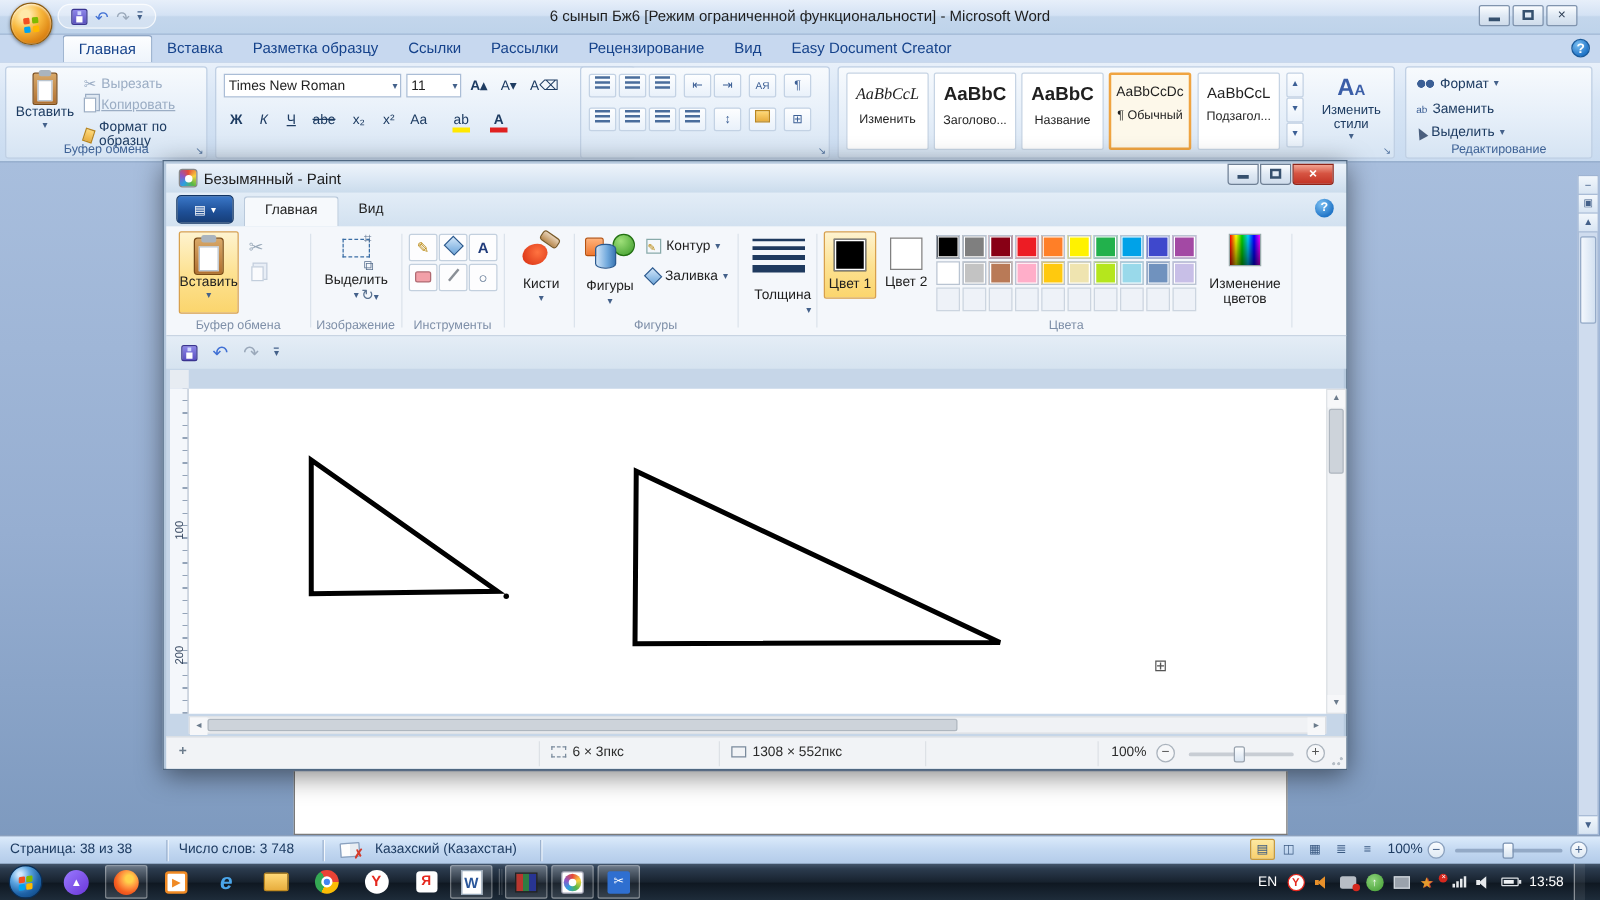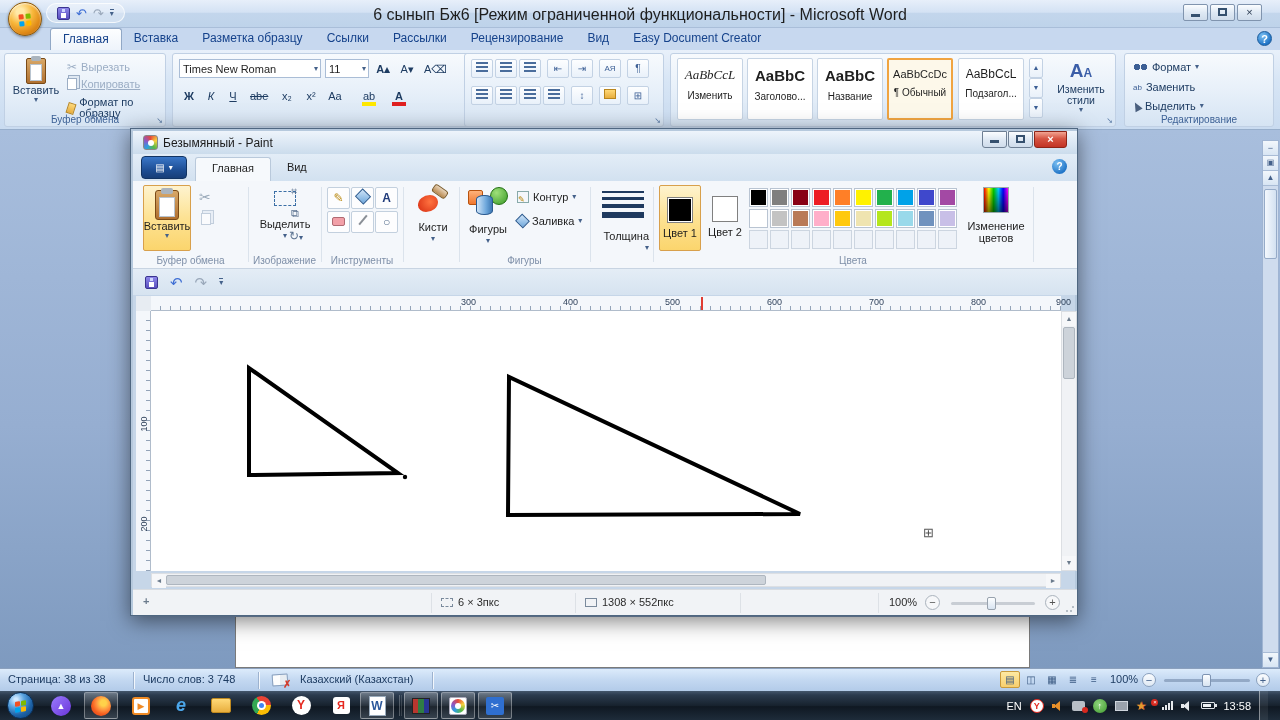--- a/index.html
+++ b/index.html
@@ -4,21 +4,21 @@
 <style>
   *{margin:0;padding:0;box-sizing:border-box;font-family:"Liberation Sans",sans-serif;}
   html,body{width:1280px;height:720px;overflow:hidden;background:#8fa9cc;}
   .abs{position:absolute;}
   .flex{display:flex;align-items:center;}
 
   
   #word{position:absolute;left:0;top:0;width:1280px;height:691px;}
   .w-titlebar{position:absolute;left:0;top:0;width:1280px;height:28px;
     background:linear-gradient(#e7effa,#d4e2f4 45%,#c3d6ec 50%,#bed3ea);border-bottom:1px solid #a9bed9;}
-  .w-title{position:absolute;left:0;right:0;top:6px;text-align:center;font-size:16px;color:#1e1e1e;}
+  .w-title{position:absolute;left:0;right:0;top:6px;text-align:center;font-size:12px;color:#1e1e1e;}
   .orb{position:absolute;left:8px;top:2px;width:34px;height:34px;border-radius:50%;z-index:60;
     background:radial-gradient(circle at 35% 28%,#ffe9a8 0 12%,#f8b83c 40%,#e08a18 68%,#b05f08);
     border:1px solid #8a5a10;box-shadow:0 1px 3px rgba(0,0,0,.45), inset 0 1px 2px rgba(255,255,255,.8);}
   .orb-grid{position:absolute;left:10px;top:11px;display:grid;grid-template-columns:5px 5px;grid-template-rows:5px 5px;gap:2px;transform:rotate(-6deg);}
   .orb-grid i{border-radius:1px;}
   .qat{position:absolute;left:46px;top:3px;height:20px;display:flex;align-items:center;gap:6px;
     background:rgba(255,255,255,.3);border:1px solid rgba(255,255,255,.75);border-radius:10px;padding:0 10px;}
   .floppy{width:13px;height:13px;background:linear-gradient(#8d86e8,#5a50c0);border:1px solid #3a3490;border-radius:2px;position:relative;}
   .floppy:before{content:"";position:absolute;left:3px;right:3px;bottom:1px;height:5px;background:#fff;}
   .floppy:after{content:"";position:absolute;left:4px;right:4px;top:1px;height:3px;background:#cfd6ff;}
@@ -125,21 +125,21 @@
   .dash-rect{width:22px;height:15px;border:1px dashed #3a6ea5;}
   .brush-ico{position:relative;width:34px;height:30px;}
   .brush-ico .handle{position:absolute;left:16px;top:0;width:16px;height:9px;background:linear-gradient(#e8d3b8,#b98a50);border:1px solid #7a5a28;border-radius:3px;transform:rotate(35deg);}
   .brush-ico .tip{position:absolute;left:2px;top:8px;width:20px;height:17px;background:radial-gradient(circle at 60% 40%,#ff7340,#d62b10);border-radius:60% 40% 60% 40%;}
   .shapes-ico{position:relative;width:40px;height:30px;}
   .shapes-ico .sq{position:absolute;left:0;top:3px;width:15px;height:15px;background:linear-gradient(#ffb27a,#f07830);border:1px solid #b8520e;border-radius:2px;}
   .shapes-ico .ci{position:absolute;right:0;top:0;width:18px;height:18px;border-radius:50%;background:radial-gradient(circle at 35% 30%,#9fe07a,#3a9a28);border:1px solid #227012;}
   .shapes-ico .cy{position:absolute;left:8px;top:8px;width:17px;height:20px;background:linear-gradient(90deg,#cfe4f8,#6fa8dc 60%,#3d78b4);border:1px solid #2a5a90;border-radius:8px/4px;}
   .thick-ico{display:flex;flex-direction:column;gap:4px;width:42px;}
   .thick-ico i{background:#1f3a5f;display:block;}
-  .swatchbtn{position:absolute;top:4px;height:66px;display:flex;flex-direction:column;align-items:center;padding-top:11px;font-size:11px;color:#1e1e1e;line-height:12px;text-align:center;}
+  .swatchbtn{position:absolute;top:4px;height:54px;display:flex;flex-direction:column;align-items:center;padding-top:5px;font-size:11px;color:#1e1e1e;line-height:12px;text-align:center;}
   .swatch{width:26px;height:26px;border:1px solid #808080;box-shadow:inset 0 0 0 1px #fff;margin-bottom:4px;}
   .pal{position:absolute;display:grid;grid-template-columns:repeat(10,19px);grid-auto-rows:19px;gap:2px;}
   .pal .c{border:1px solid #b9c4d2;box-shadow:inset 0 0 0 1px #fff;}
   .pal .c.empty{background:#eef2f8;box-shadow:none;border:1px solid #ccd5e0;}
   .rainbow{width:26px;height:26px;border:1px solid #9aa;margin-bottom:3px;
     background:linear-gradient(90deg,#f00,#ff0,#0c0,#0cf,#00f,#f0f),linear-gradient(#fff0,#0008);background-blend-mode:multiply;}
 
   .p-qa{position:absolute;left:2px;top:140px;width:944px;height:26px;background:linear-gradient(#e4edf6,#d6e3f0);display:flex;align-items:center;gap:12px;padding-left:12px;}
 
   .p-hruler{position:absolute;left:20px;top:167px;width:910px;height:15px;background:#f4f7fb;border-bottom:1px solid #b0bccb;}
@@ -557,31 +557,20 @@
   </div>
 
   <div class="p-qa">
     <span class="floppy"></span>
     <span class="undo-g" style="font-size:15px;">↶</span>
     <span class="redo-g" style="font-size:15px;">↷</span>
     <span class="qat-dd">▾</span>
   </div>
 
   <div class="p-corner"></div>
-  <div class="p-hruler">
-    <div class="ticks"></div>
-    <span class="num" style="left:310px;">300</span>
-    <span class="num" style="left:412px;">400</span>
-    <span class="num" style="left:514px;">500</span>
-    <span class="num" style="left:616px;">600</span>
-    <span class="num" style="left:718px;">700</span>
-    <span class="num" style="left:820px;">800</span>
-    <span class="num" style="left:905px;">900</span>
-    <div class="redmark"></div>
-  </div>
   <div class="p-vruler">
     <div class="ticks"></div>
     <span class="num" style="top:108px;">100</span>
     <span class="num" style="top:208px;">200</span>
   </div>
 
   <div class="p-canvas">
     <svg width="910" height="260" viewBox="0 0 910 260">
       <polygon fill="none" stroke="#000" stroke-width="4" points="98,57 98,164 247,162"></polygon>
       <polygon fill="none" stroke="#000" stroke-width="4" points="358,66 357,204 649,203"></polygon>

